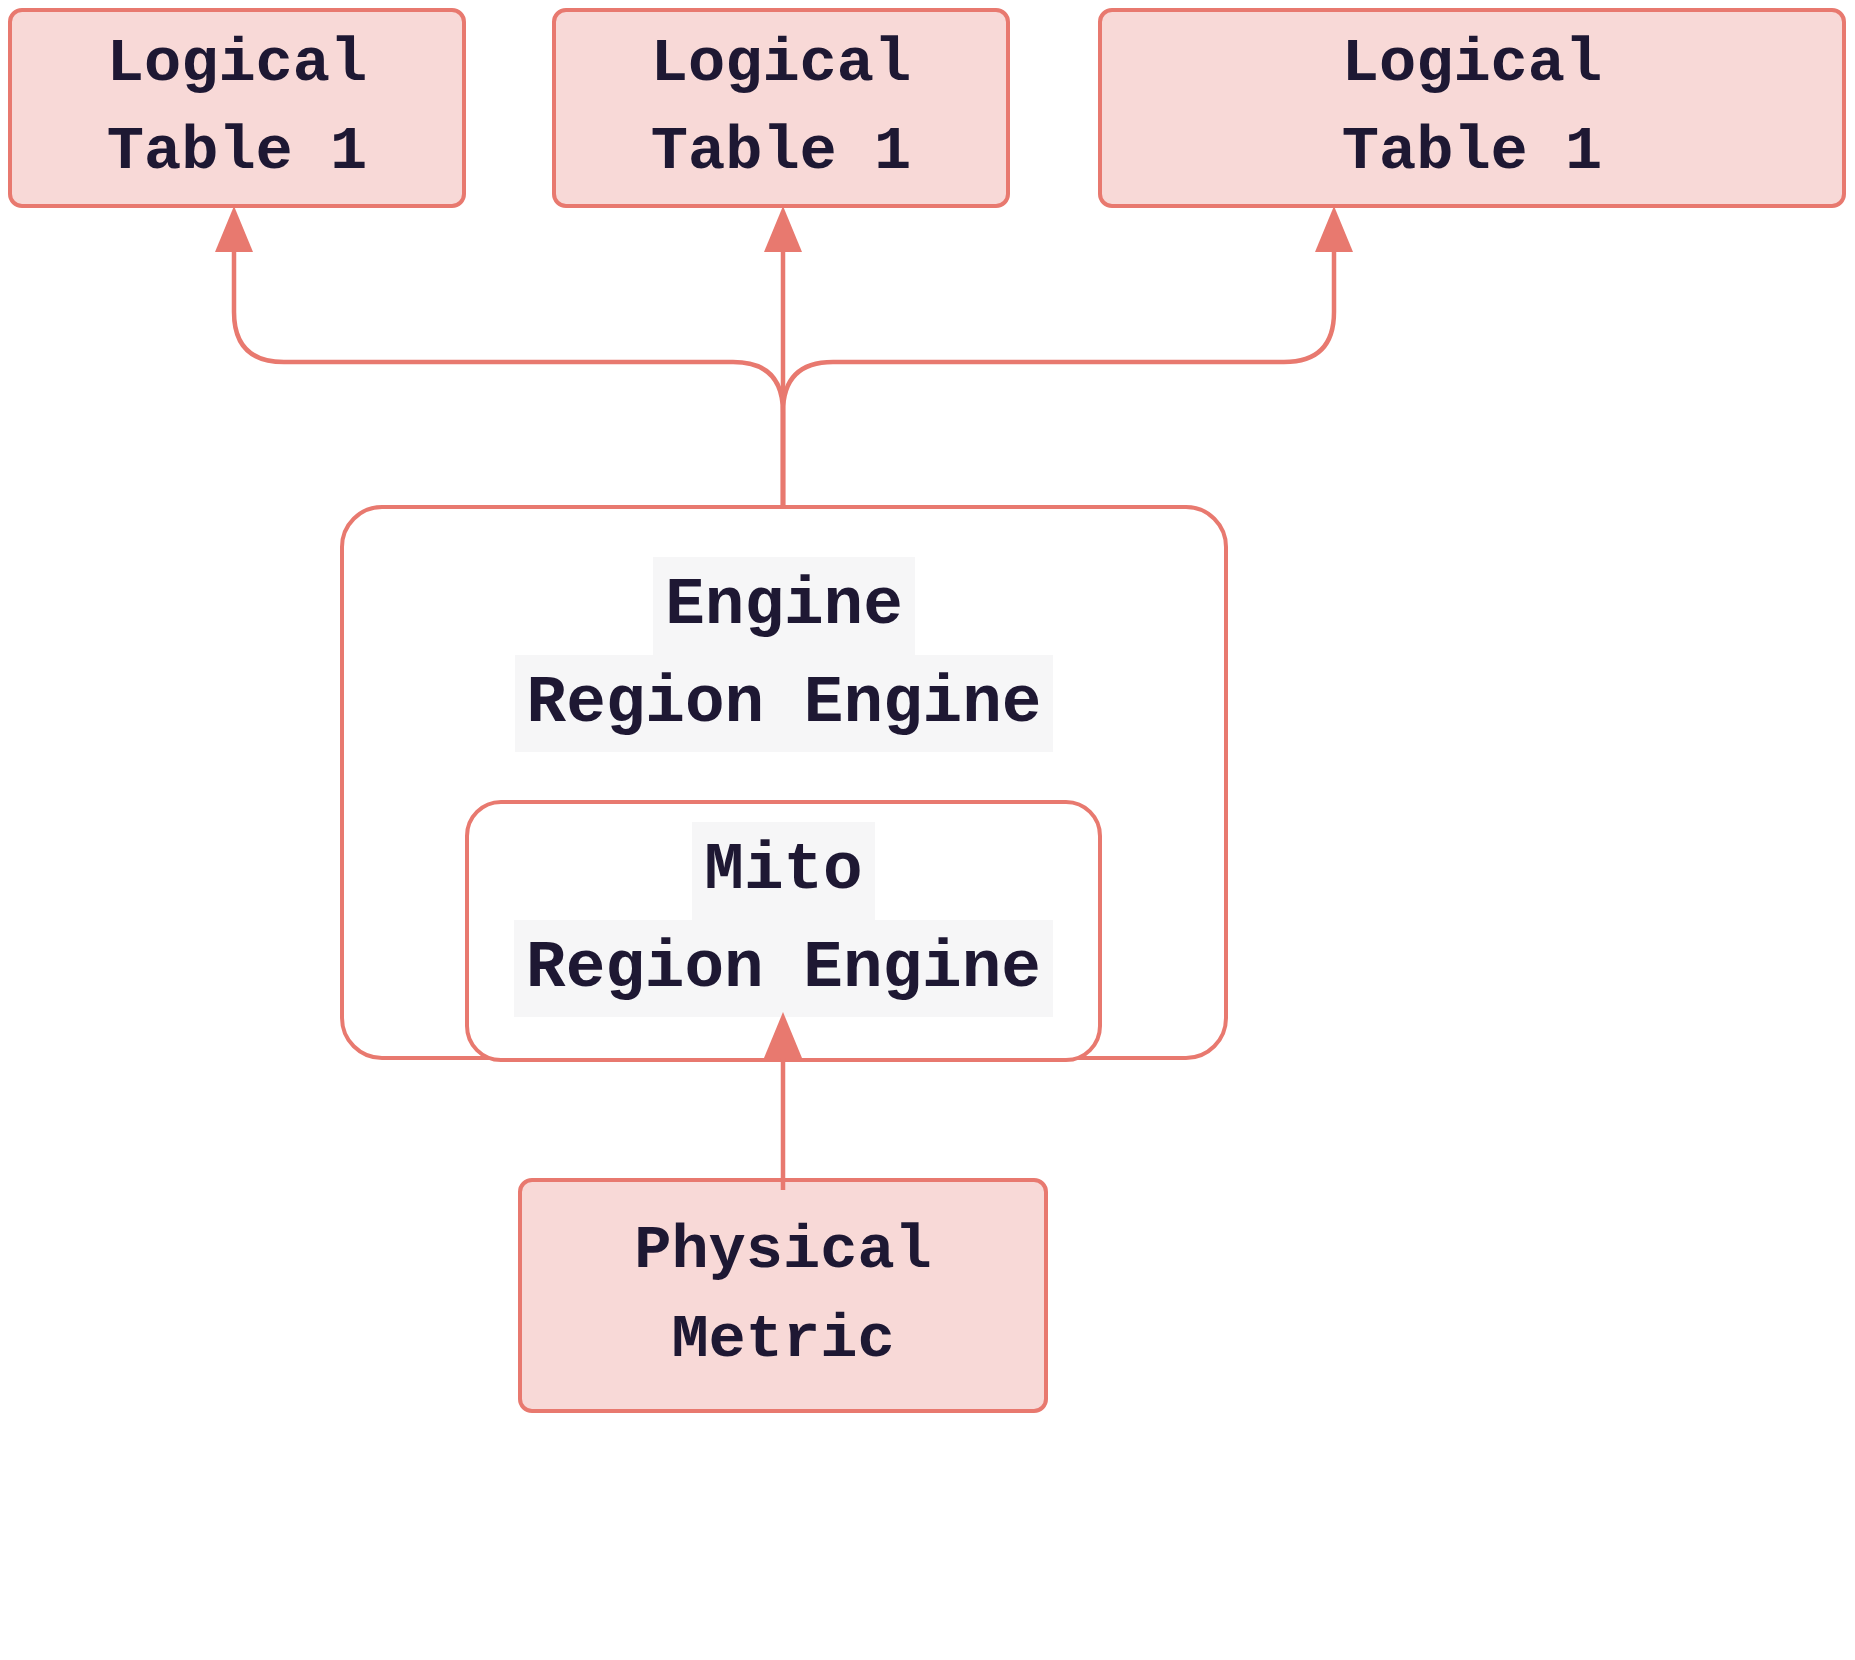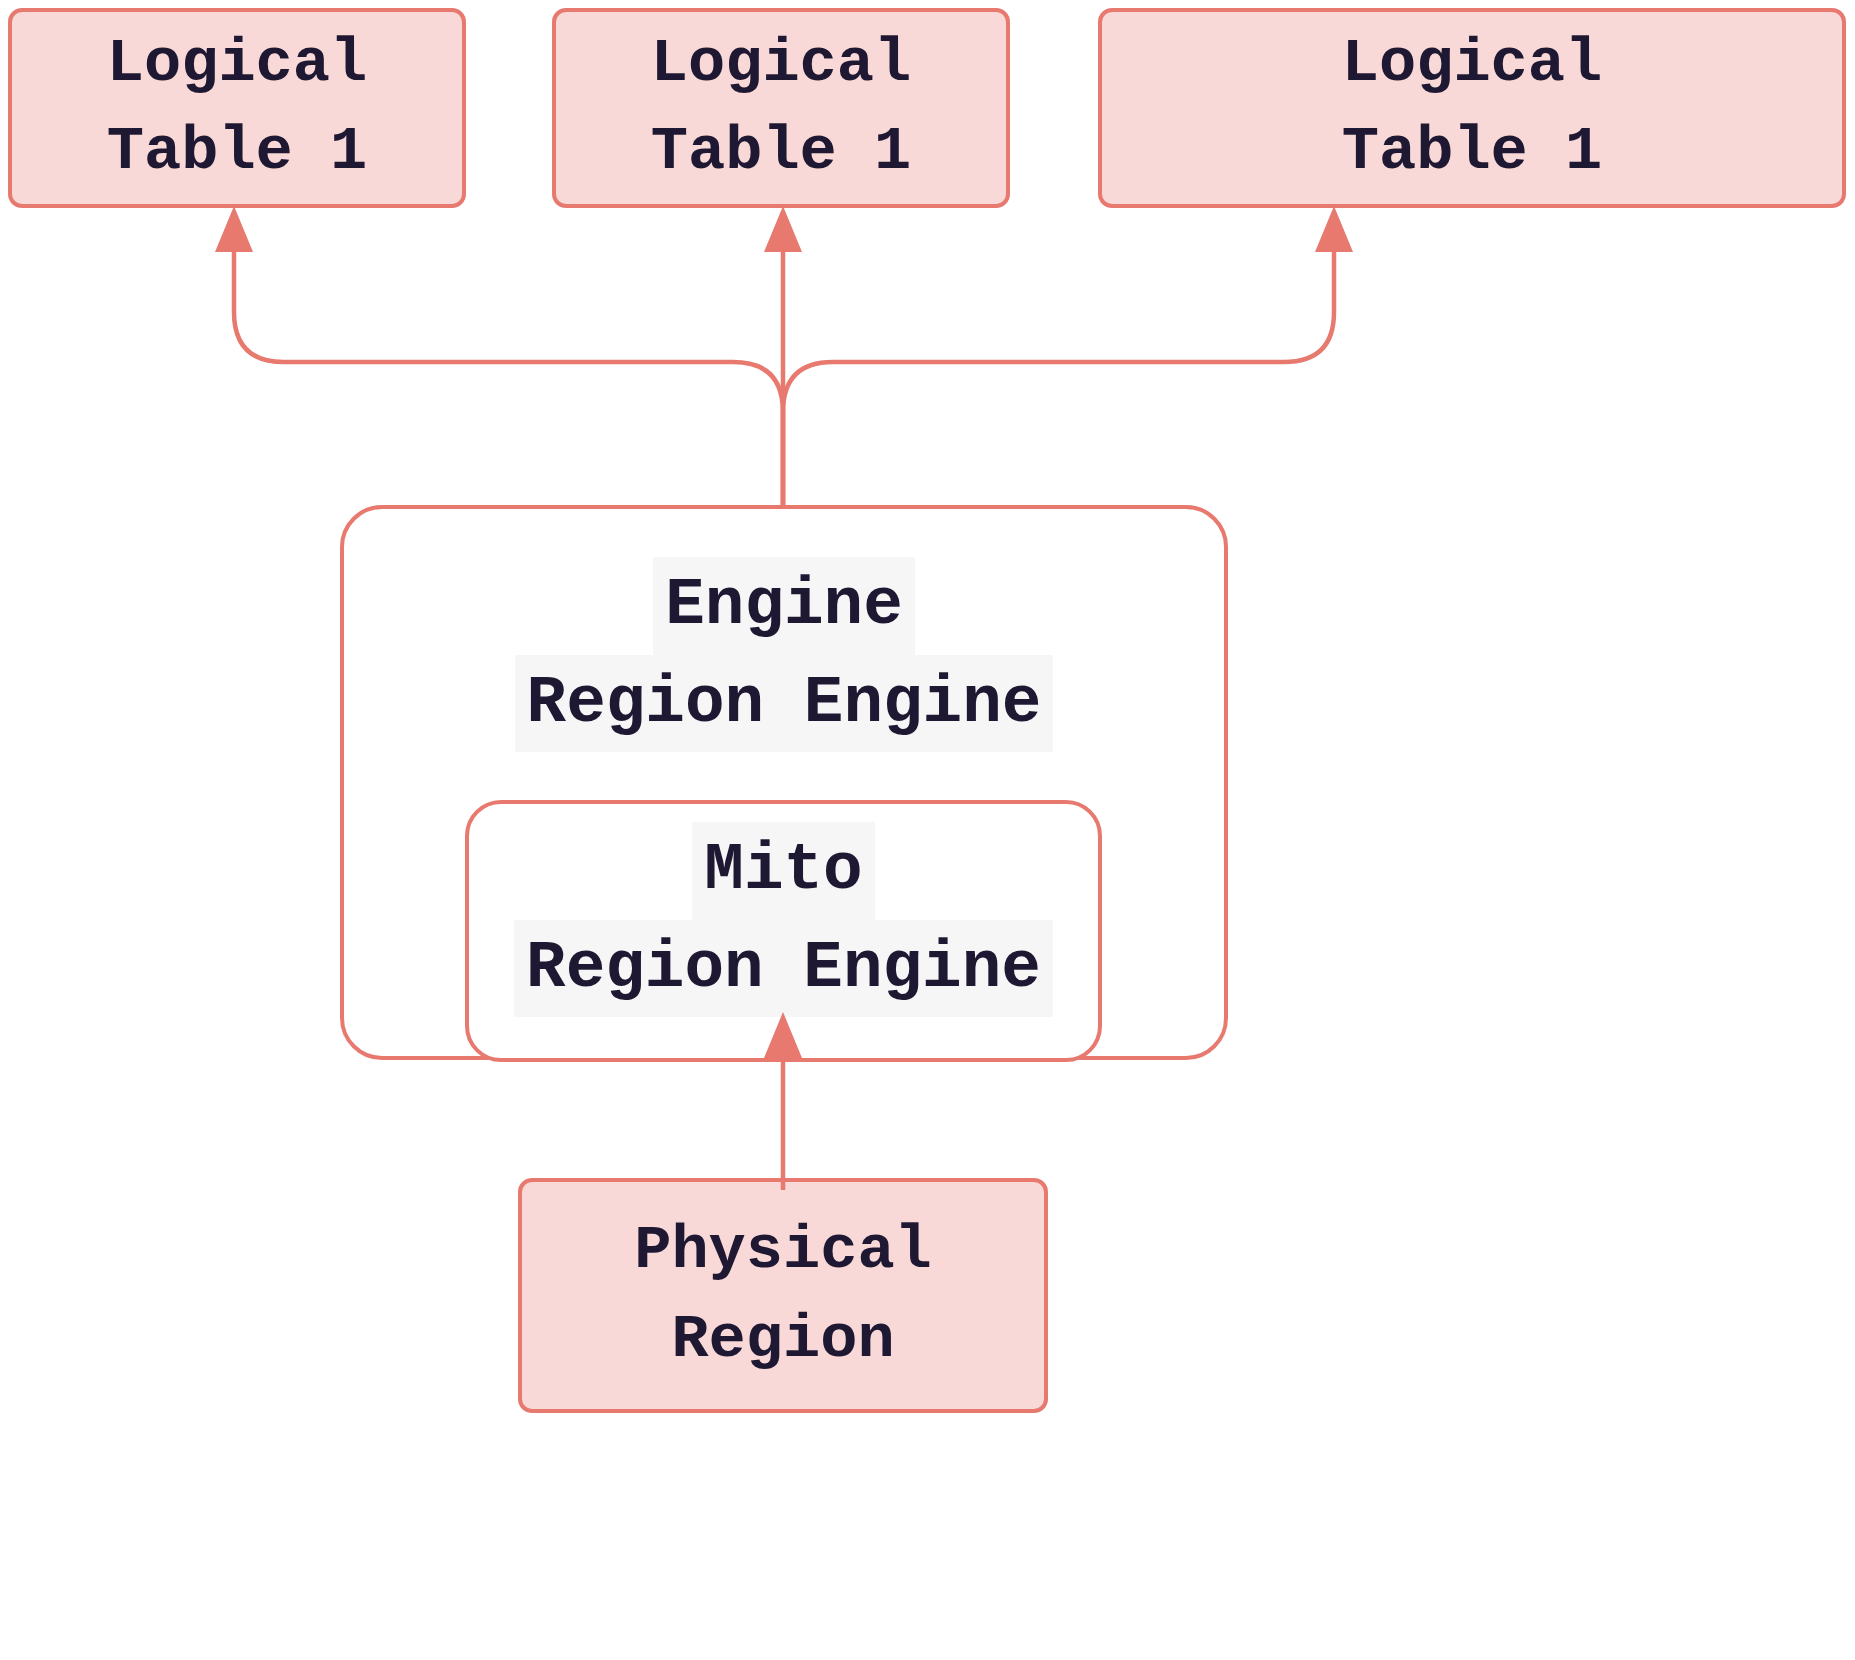--- a/index.html
+++ b/index.html
@@ -106,16 +106,16 @@
     <span class="line">Table 1</span>
   </div>
 
   <div class="node table-node lt-c">
     <span class="line">Logical</span>
     <span class="line">Table 1</span>
   </div>
 
   <div class="node table-node physical">
     <span class="line">Physical</span>
-    <span class="line">Region</span>
+    <span class="line">Metric</span>
   </div>
 
 </div>
 
 </body></html>

